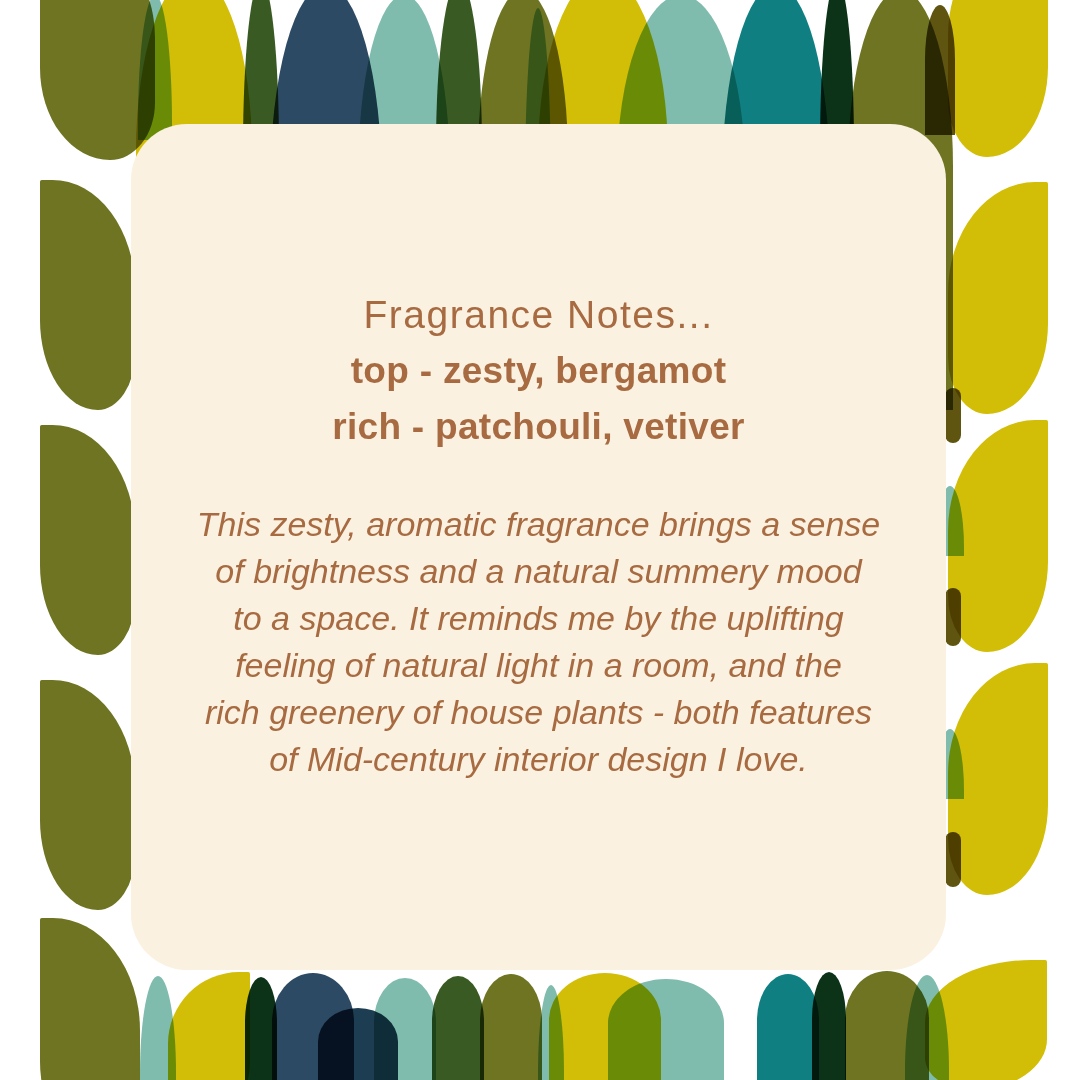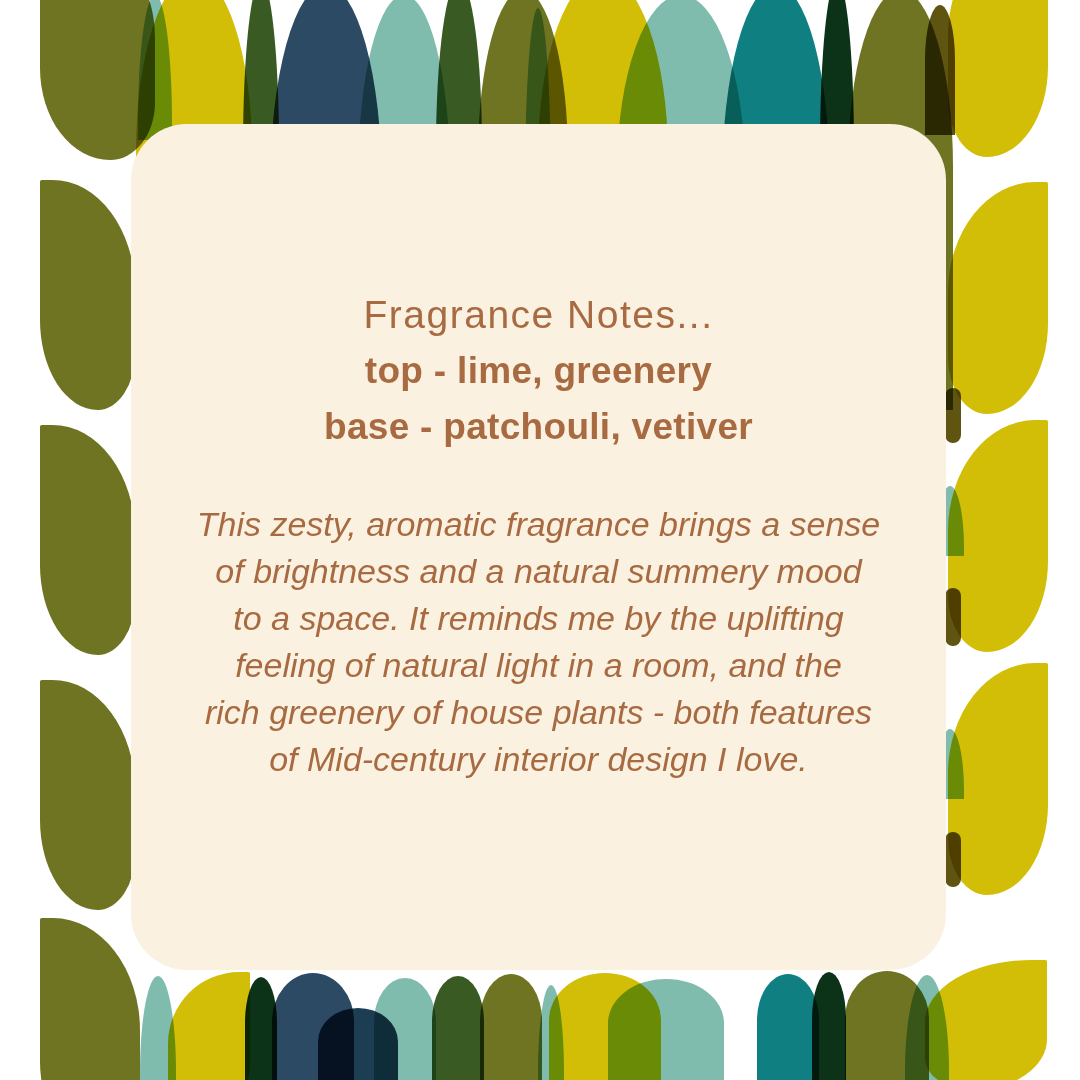--- a/index.html
+++ b/index.html
@@ -98,22 +98,22 @@
       <div class="leaf c-teal arch" style="left: 757px; top: 974px; width: 62px; height: 110px;"></div>
       <div class="leaf c-pine arch" style="left: 812px; top: 972px; width: 34px; height: 112px;"></div>
       <div class="leaf c-olive arch" style="left: 845px; top: 971px; width: 84px; height: 113px;"></div>
       <div class="leaf c-sea tip" style="left: 905px; top: 975px; width: 44px; height: 108px;"></div>
       <div class="leaf c-chart leaf-r" style="left: 925px; top: 960px; width: 122px; height: 130px;"></div>
     </div>
 
   <div class="card">
     <h1 class="card-title">Fragrance Notes...</h1>
     <div class="notes">
-      <div class="notes-line">top - lime, greenery</div>
-      <div class="notes-line">base - patchouli, vetiver</div>
+      <div class="notes-line">top - zesty, bergamot</div>
+      <div class="notes-line">rich - patchouli, vetiver</div>
     </div>
     <p class="description">This zesty, aromatic fragrance brings a sense
 of brightness and a natural summery mood
 to a space. It reminds me by the uplifting
 feeling of natural light in a room, and the
 rich greenery of house plants - both features
 of Mid-century interior design I love.</p>
   </div>
 
 </div>

